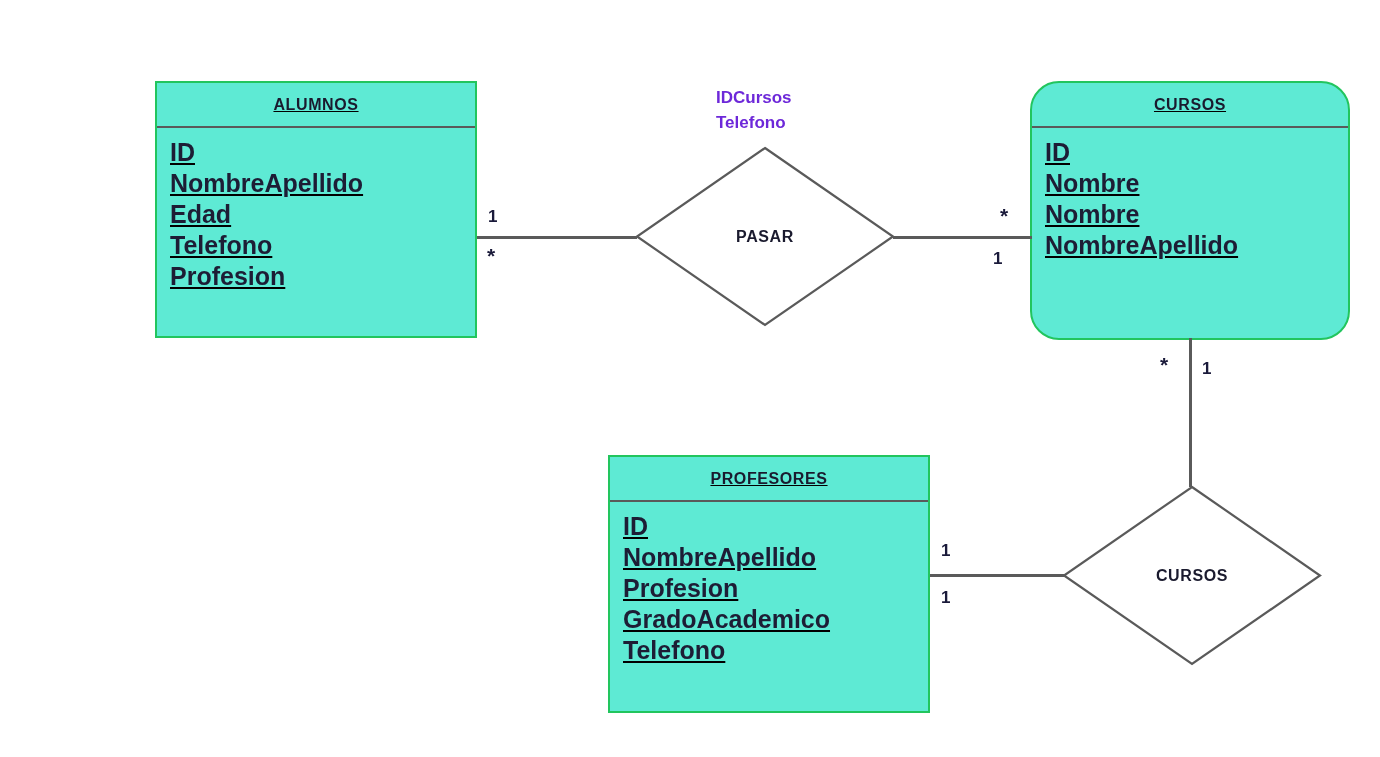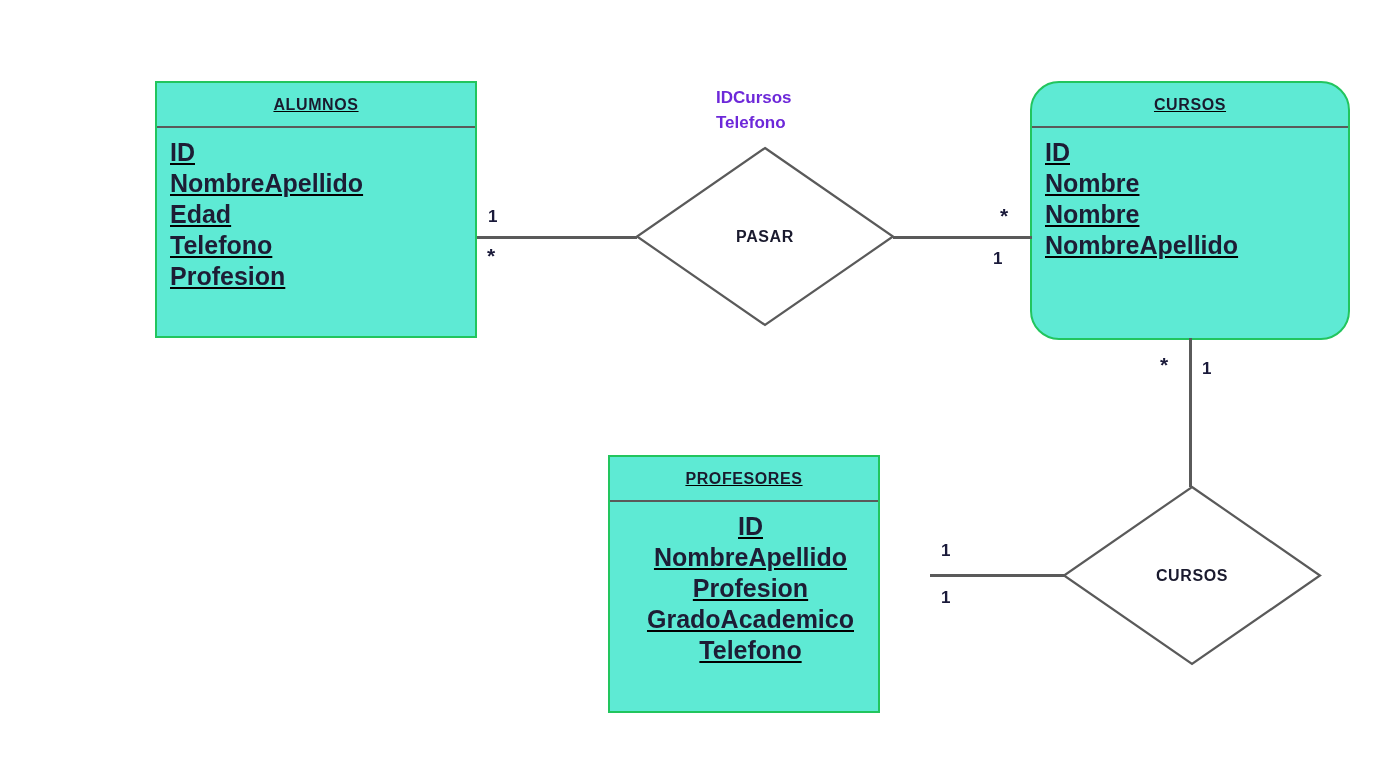--- a/index.html
+++ b/index.html
@@ -133,21 +133,21 @@
       <span class="entity-title">CURSOS</span>
     </div>
     <div class="entity-body">
       <div class="attr">ID</div>
       <div class="attr">Nombre</div>
       <div class="attr">Nombre</div>
       <div class="attr">NombreApellido</div>
     </div>
   </div>
 
-  <div class="entity" style="left:608px; top:455px; width:272px; height:258px;text-align:center;">
+  <div class="entity" style="left:608px; top:455px; width:322px; height:258px;">
     <div class="entity-header">
       <span class="entity-title">PROFESORES</span>
     </div>
     <div class="entity-body">
       <div class="attr">ID</div>
       <div class="attr">NombreApellido</div>
       <div class="attr">Profesion</div>
       <div class="attr">GradoAcademico</div>
       <div class="attr">Telefono</div>
     </div>

